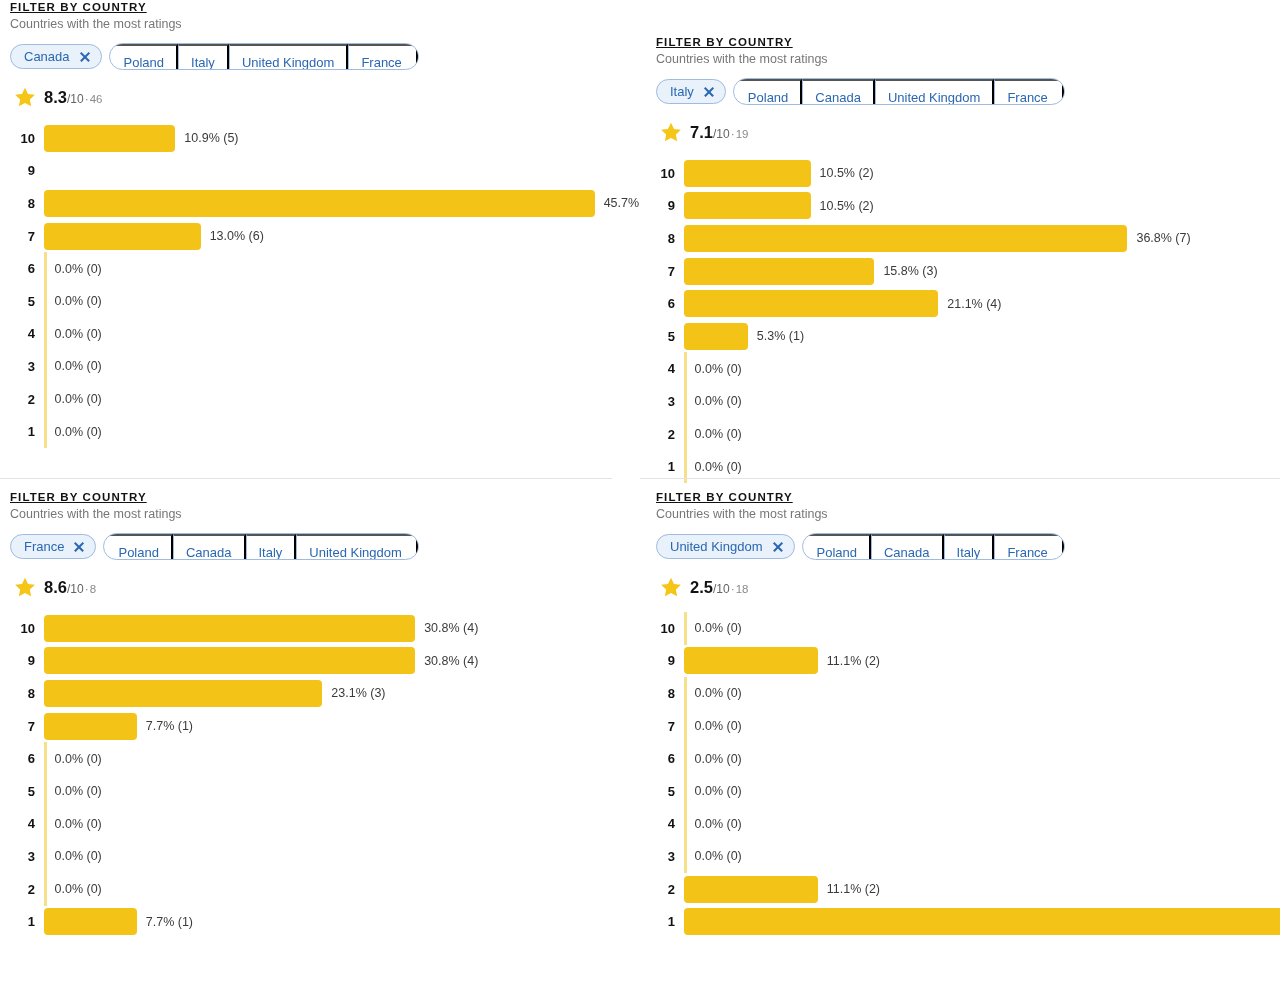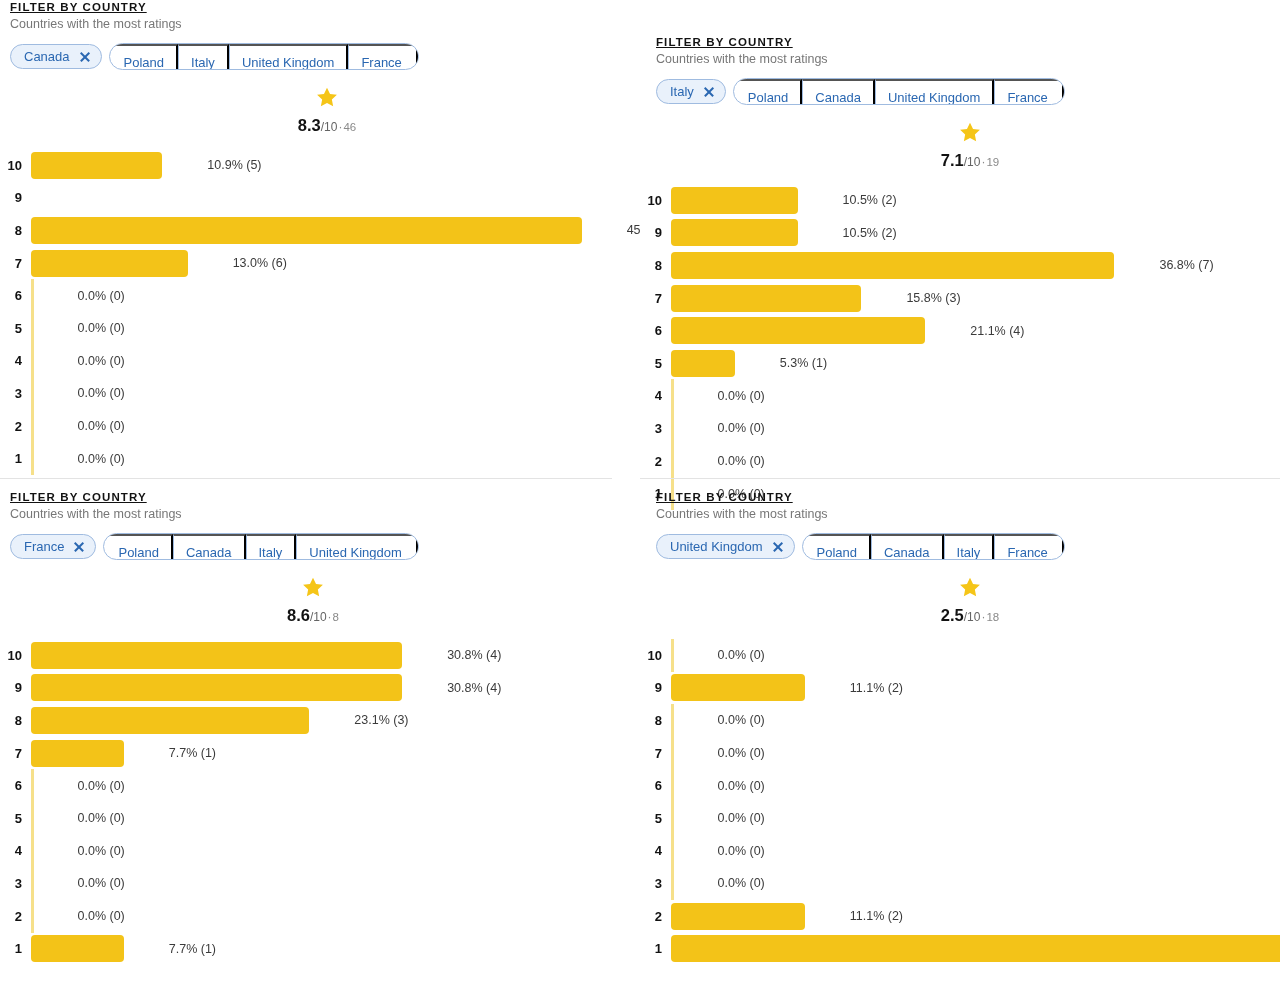--- a/index.html
+++ b/index.html
@@ -128,21 +128,20 @@
   .chip-opt:first-child { border-left: none; padding-left: 14px; }
   .chip-opt:last-child  { padding-right: 14px; }
 
   
   .summary {
     display: flex;
     align-items: center;
     gap: 8px;
     margin-top: 16px;
     padding-left: 4px;
-    flex-direction: column;
   }
   .star {
     width: 22px; height: 22px;
     flex: 0 0 auto;
     display: block;
   }
   .summary-text {
     font-size: 13px;
     color: #3b3b3b;
     white-space: nowrap;
@@ -168,27 +167,27 @@
     white-space: nowrap;
   }
   .bar-label {
     width: 22px;
     flex: 0 0 auto;
     text-align: right;
     font-size: 13px;
     font-weight: bold;
     color: #121212;
     padding-right: 9px;
+    padding-left: 13px;
   }
   .bar-track {
     flex: 0 0 auto;
     display: flex;
     align-items: center;
     height: 100%;
-    gap: 36px;
   }
   .bar-fill {
     height: 27px;
     background: #f3c318;
     border-radius: 4px;
     flex: 0 0 auto;
   }
   .bar-fill.zero {
     width: 2.5px;
     height: 33px;

